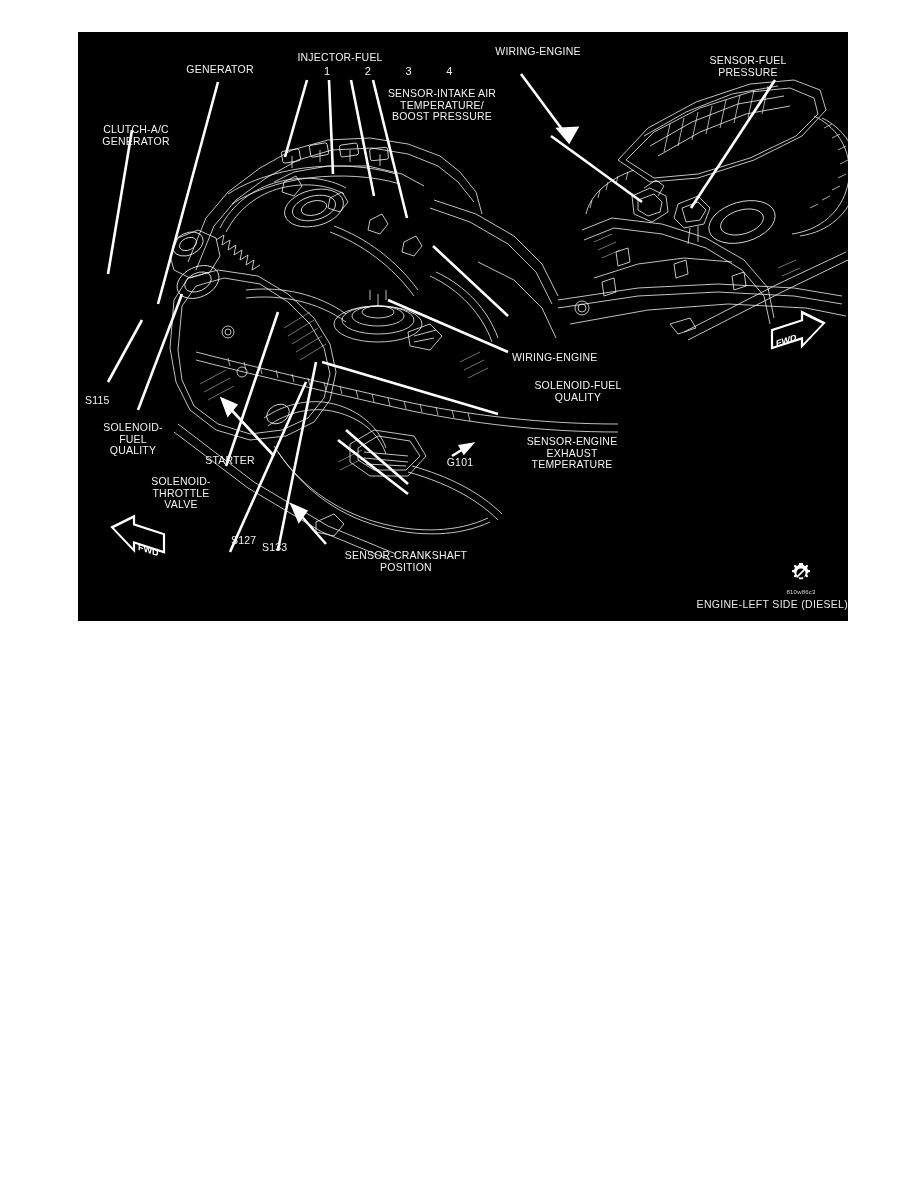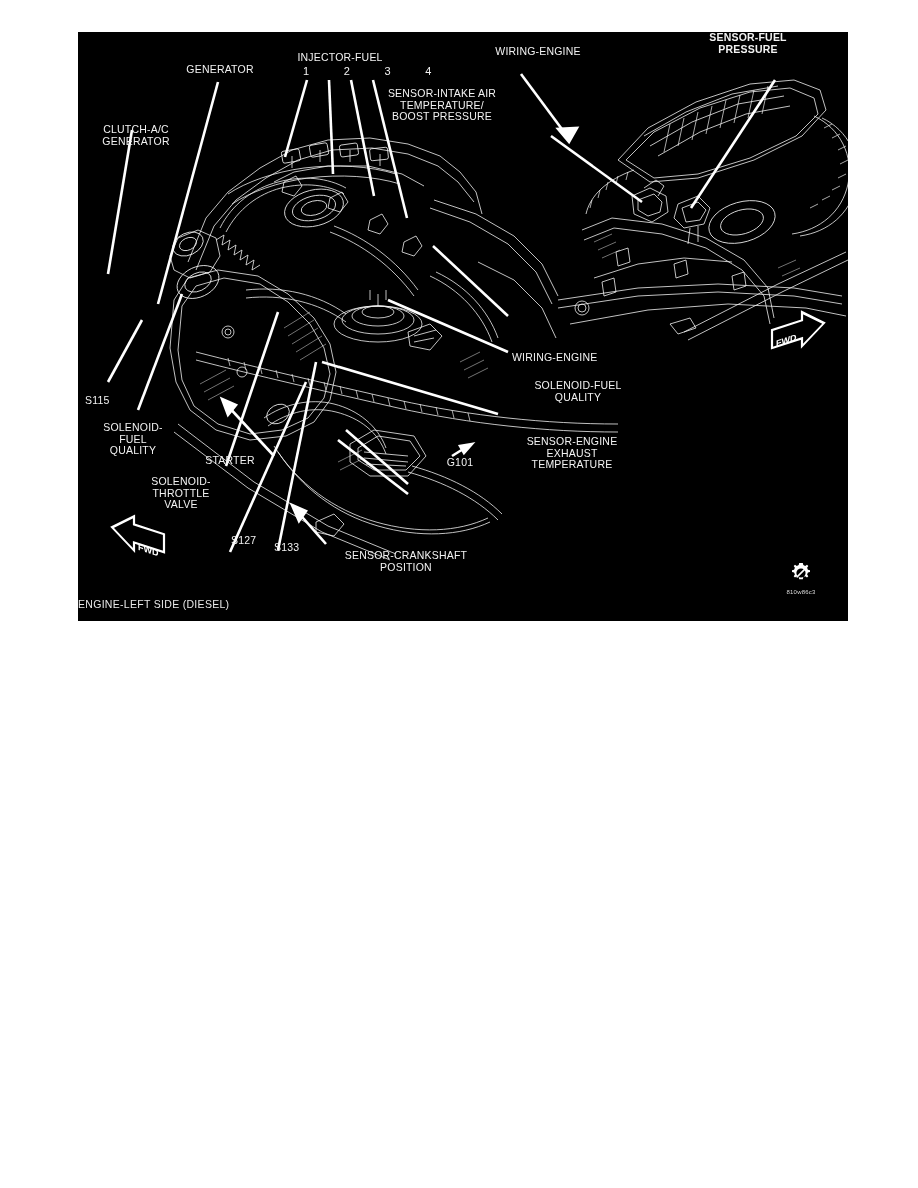--- a/index.html
+++ b/index.html
@@ -52,29 +52,30 @@
     -webkit-font-smoothing: none;
   }
   .label.left   { text-align: left; }
 
   .injector-nums {
     position: absolute;
     color: #f2f2f2;
     font-size: 11px;
     letter-spacing: 9.5px;
     white-space: pre;
+    margin-left: 21px;
   }
 
   
   #figure-caption {
     position: absolute;
     left: 0;
     top: 566px;
     width: 770px;
-    text-align: left;
+    text-align: right;
     color: #e8e8e8;
     font-size: 10.5px;
     letter-spacing: 0.3px;
     white-space: pre;
   }
 
   
   #corner-mark {
     position: absolute;
     right: 18px;
@@ -318,21 +319,21 @@
 GENERATOR</div>
 
     <div class="label" style="left:90px; top:32px; width:104px;">GENERATOR</div>
 
     <div class="label" style="left:212px; top:20px; width:100px;">INJECTOR-FUEL</div>
 
     <div class="injector-nums" style="left:225px; top:33px;">1  2  3  4</div>
 
     <div class="label" style="left:400px; top:14px; width:120px;">WIRING-ENGINE</div>
 
-    <div class="label" style="left:615px; top:0; width:110px;font-weight:bold;">SENSOR-FUEL
+    <div class="label" style="left:615px; top:23px; width:110px;">SENSOR-FUEL
 PRESSURE</div>
 
     <div class="label" style="left:290px; top:56px; width:148px;">SENSOR-INTAKE AIR
 TEMPERATURE/
 BOOST PRESSURE</div>
 
     <div class="label left" style="left:434px; top:320px; width:130px;">WIRING-ENGINE</div>
 
     <div class="label" style="left:434px; top:348px; width:132px;">SOLENOID-FUEL
 QUALITY</div>
@@ -344,21 +345,21 @@
 
     <div class="label" style="left:252px; top:518px; width:152px;">SENSOR-CRANKSHAFT
 POSITION</div>
 
     <div class="label left" style="left:359px; top:425px; width:46px;text-align:center;">G101</div>
 
     <div class="label left" style="left:7px; top:363px; width:44px;">S115</div>
 
     <div class="label left" style="left:153px; top:503px; width:44px;">S127</div>
 
-    <div class="label left" style="left:184px; top:510px; width:44px;margin-left:12px;">S133</div>
+    <div class="label left" style="left:184px; top:510px; width:44px;">S133</div>
 
     <div class="label" style="left:10px; top:390px; width:90px;">SOLENOID-
 FUEL
 QUALITY</div>
 
     <div class="label" style="left:58px; top:444px; width:90px;">SOLENOID-
 THROTTLE
 VALVE</div>
 
     <div class="label" style="left:112px; top:423px; width:80px;">STARTER</div>

